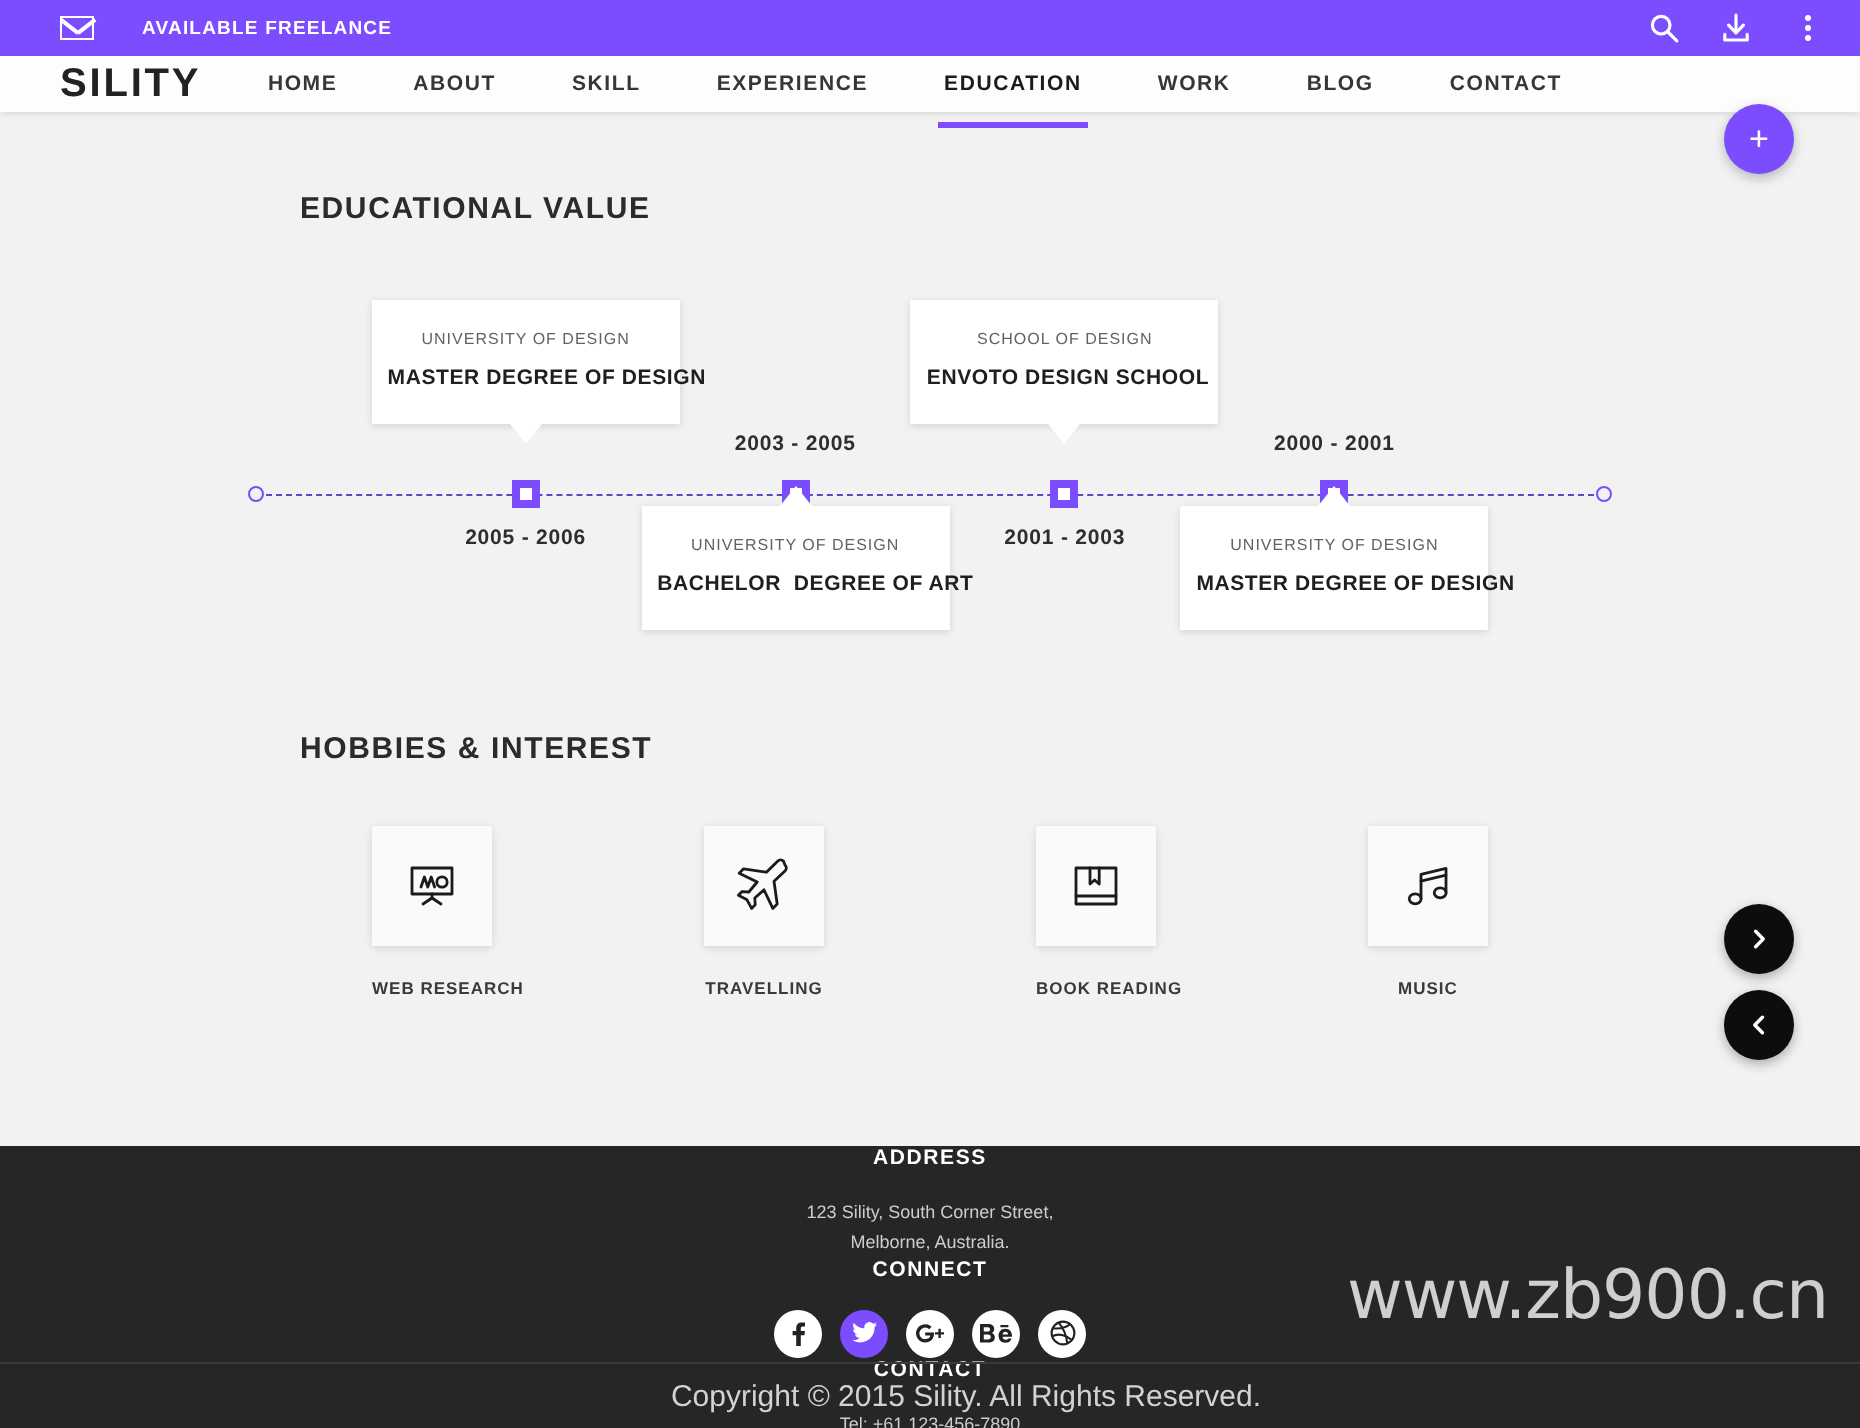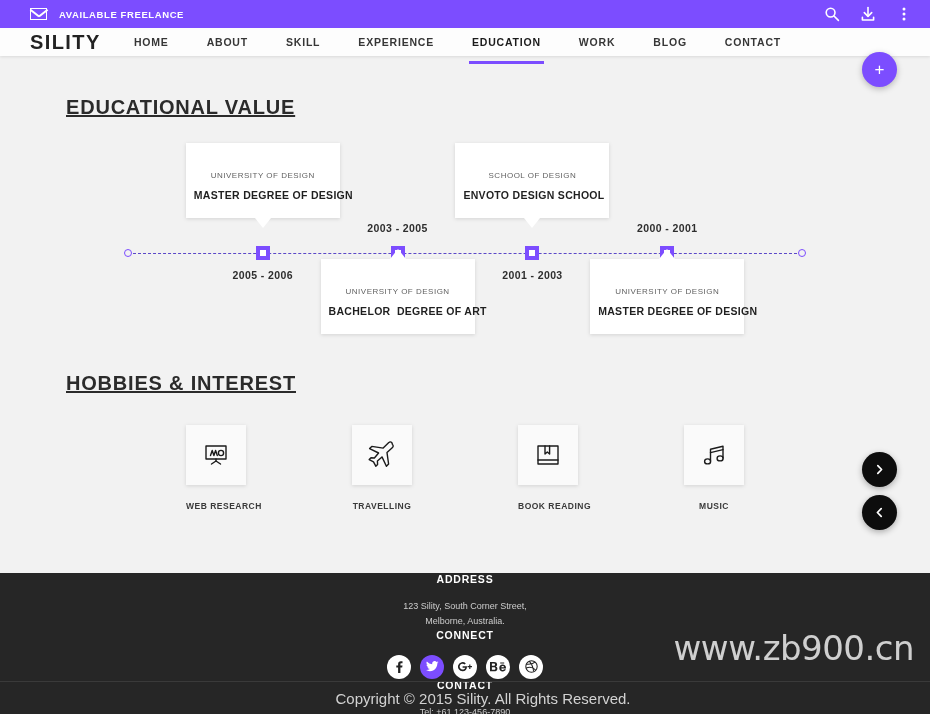--- a/index.html
+++ b/index.html
@@ -11,21 +11,21 @@
   }
   .page { position: relative; width: 930px; height: 714px; background: #f2f2f2; }
 
   
   .topbar {
     height: 28px; background: #7c4dff;
     display: flex; align-items: center;
     padding: 0 12px 0 30px;
     position: relative; z-index: 5;
   }
-  .topbar-left { display: flex; align-items: center; gap: 12px; }
+  .topbar-left { display: flex; align-items: center; gap: 24px; }
   .env-icon {
     width: 17px; height: 12px; border: 1.5px solid #fff; position: relative;
     display: inline-block; flex: none;
   }
   .env-icon:before, .env-icon:after {
     content: ""; position: absolute; top: 0px; width: 11px; height: 1.5px; background: #fff;
   }
   .env-icon:before { left: -0.5px; transform-origin: left top; transform: rotate(38deg); }
   .env-icon:after  { right: -0.5px; transform-origin: right top; transform: rotate(-38deg); }
   .avail-text {
@@ -63,22 +63,22 @@
     background: #7c4dff; color: #fff;
     display: flex; align-items: center; justify-content: center;
     font-size: 17px; line-height: 1; font-weight: 300;
     box-shadow: 0 2px 6px rgba(0,0,0,.25);
     z-index: 6; cursor: pointer;
   }
 
   
   .content { position: relative; padding: 0 30px; }
   .section-title {
-    font-size: 20px; font-weight: bold; color: #2b2b2b;
-    letter-spacing: .8px; margin-left: 36px; text-decoration: underline;
+    font-size: 15px; font-weight: bold; color: #2b2b2b;
+    letter-spacing: .8px; margin-left: 120px;
   }
   #edu-title { padding-top: 40px; }
 
   
   .timeline { position: relative; height: 215px; margin-top: 12px; }
   .tl-line {
     position: absolute; left: 98px; right: 98px; top: 122px; height: 0;
     border-top: 1.5px dashed #5b48c8;
   }
   .tl-end {
@@ -98,21 +98,21 @@
     position: absolute; left: 50%; transform: translateX(-50%);
     font-size: 10.5px; font-weight: bold; color: #2e2e2e; white-space: nowrap;
     letter-spacing: .4px;
   }
   .tl-date.above { top: 91px; }
   .tl-date.below { top: 138px; }
   .tl-card {
     position: absolute; left: 50%; transform: translateX(-50%);
     width: 154px; background: #fff;
     box-shadow: 0 1px 4px rgba(0,0,0,.13);
-    padding: 28px 8px 17px; text-align: center;
+    padding: 15px 8px 17px; text-align: center;
   }
   .tl-card.top    { bottom: 128px; }
   .tl-card.bottom { top: 128px; }
   .tl-card .sub {
     font-size: 8px; color: #626262; letter-spacing: .5px; margin-bottom: 9px;
   }
   .tl-card .main {
     font-size: 10.5px; font-weight: bold; color: #1f1f1f; letter-spacing: .3px;
     white-space: pre;
   }

